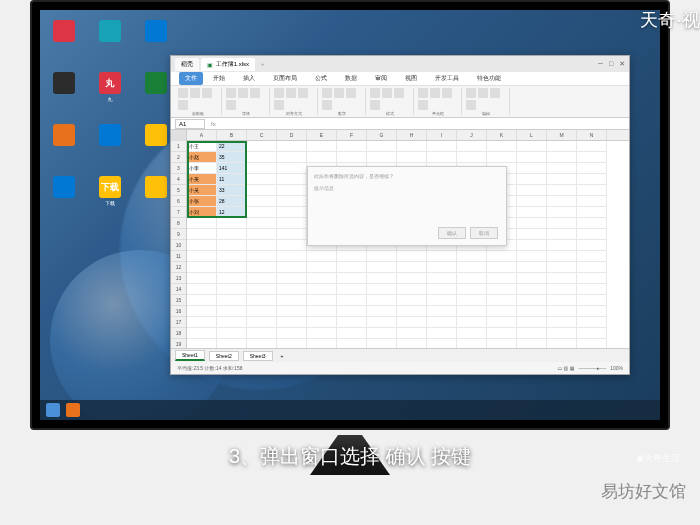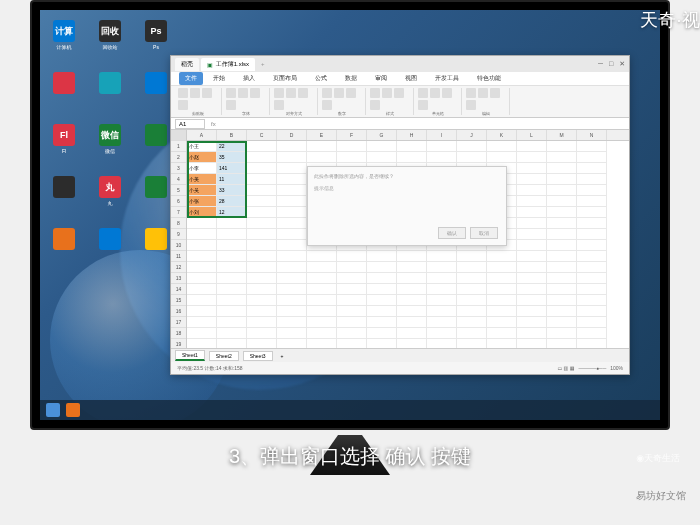--- a/index.html
+++ b/index.html
@@ -46,97 +46,83 @@
 .dlg-btn{padding:2px 8px;background:#f0f0f0;border:1px solid #ccc;font-size:5px;cursor:pointer}
 .sheet-tabs{height:14px;background:#f0f0f0;border-top:1px solid #ccc;display:flex;align-items:center;padding:0 4px;font-size:5px;gap:4px}
 .st{padding:1px 6px;background:#fff;border:1px solid #ccc;cursor:pointer}
 .status-bar{height:12px;background:#f5f5f5;display:flex;align-items:center;padding:0 6px;font-size:5px;color:#666;gap:8px}
 .zoom{margin-left:auto;display:flex;gap:4px;align-items:center}
 .taskbar{position:absolute;bottom:0;left:0;right:0;height:20px;background:rgba(20,40,60,.8);display:flex;align-items:center;padding:0 6px;gap:6px}
 .tb-ico{width:14px;height:14px;background:#4a90d9;border-radius:2px}
 .watermark-tr{position:absolute;top:8px;right:0;color:#fff;font-size:18px;font-weight:300;text-shadow:0 1px 3px rgba(0,0,0,.5)}
 .caption{position:absolute;bottom:55px;left:0;right:0;text-align:center;color:#fff;font-size:20px;text-shadow:0 1px 4px rgba(0,0,0,.8);z-index:10}
 .watermark-br1{position:absolute;bottom:60px;right:20px;color:#fff;font-size:9px;opacity:.85}
-.watermark-br2{position:absolute;bottom:22px;right:14px;color:#888;font-size:10px}
+.watermark-br2{position:absolute;bottom:22px;right:14px;color:#888;font-size:17px}
 .stand{position:absolute;bottom:50px;left:310px;width:80px;height:40px;background:linear-gradient(#333,#111);clip-path:polygon(35% 0,65% 0,100% 100%,0 100%)}
 </style>
 </head>
 <body>
 
 <div class="stand"></div>
 <div class="monitor">
 <div class="screen">
 <div class="bubble1"></div>
       <div class="bubble2"></div>
 
 <div class="desktop-icons" id="desktop-icons">
         <div class="icon-row">
           <div class="di">
-            <div class="di-ico c-blue">计算</div>
-            <div class="di-lbl">计算机</div>
-          </div>
-          <div class="di">
-            <div class="di-ico c-dark">回收</div>
-            <div class="di-lbl">回收站</div>
-          </div>
-          <div class="di">
-            <div class="di-ico c-dark">Ps</div>
-            <div class="di-lbl">Ps</div>
+            <div class="di-ico c-red"></div>
+            <div class="di-lbl"></div>
+          </div>
+          <div class="di">
+            <div class="di-ico c-teal"></div>
+            <div class="di-lbl"></div>
+          </div>
+          <div class="di">
+            <div class="di-ico c-blue"></div>
+            <div class="di-lbl"></div>
           </div>
         </div>
         <div class="icon-row">
           <div class="di">
-            <div class="di-ico c-red"></div>
-            <div class="di-lbl"></div>
-          </div>
-          <div class="di">
-            <div class="di-ico c-teal"></div>
-            <div class="di-lbl"></div>
-          </div>
-          <div class="di">
-            <div class="di-ico c-blue"></div>
+            <div class="di-ico c-dark"></div>
+            <div class="di-lbl"></div>
+          </div>
+          <div class="di">
+            <div class="di-ico c-red">丸</div>
+            <div class="di-lbl">丸</div>
+          </div>
+          <div class="di">
+            <div class="di-ico c-green"></div>
             <div class="di-lbl"></div>
           </div>
         </div>
         <div class="icon-row">
           <div class="di">
-            <div class="di-ico c-red">Fl</div>
-            <div class="di-lbl">Fl</div>
-          </div>
-          <div class="di">
-            <div class="di-ico c-green">微信</div>
-            <div class="di-lbl">微信</div>
-          </div>
-          <div class="di">
-            <div class="di-ico c-green"></div>
+            <div class="di-ico c-orange"></div>
+            <div class="di-lbl"></div>
+          </div>
+          <div class="di">
+            <div class="di-ico c-blue"></div>
+            <div class="di-lbl"></div>
+          </div>
+          <div class="di">
+            <div class="di-ico c-yellow"></div>
             <div class="di-lbl"></div>
           </div>
         </div>
         <div class="icon-row">
           <div class="di">
-            <div class="di-ico c-dark"></div>
-            <div class="di-lbl"></div>
-          </div>
-          <div class="di">
-            <div class="di-ico c-red">丸</div>
-            <div class="di-lbl">丸</div>
-          </div>
-          <div class="di">
-            <div class="di-ico c-green"></div>
-            <div class="di-lbl"></div>
-          </div>
-        </div>
-        <div class="icon-row">
-          <div class="di">
-            <div class="di-ico c-orange"></div>
-            <div class="di-lbl"></div>
-          </div>
-          <div class="di">
             <div class="di-ico c-blue"></div>
             <div class="di-lbl"></div>
+          </div>
+          <div class="di">
+            <div class="di-ico c-yellow">下载</div>
+            <div class="di-lbl">下载</div>
           </div>
           <div class="di">
             <div class="di-ico c-yellow"></div>
             <div class="di-lbl"></div>
           </div>
         </div>
       </div>
 
 <div class="excel-window">
   <div class="win-tabs">

